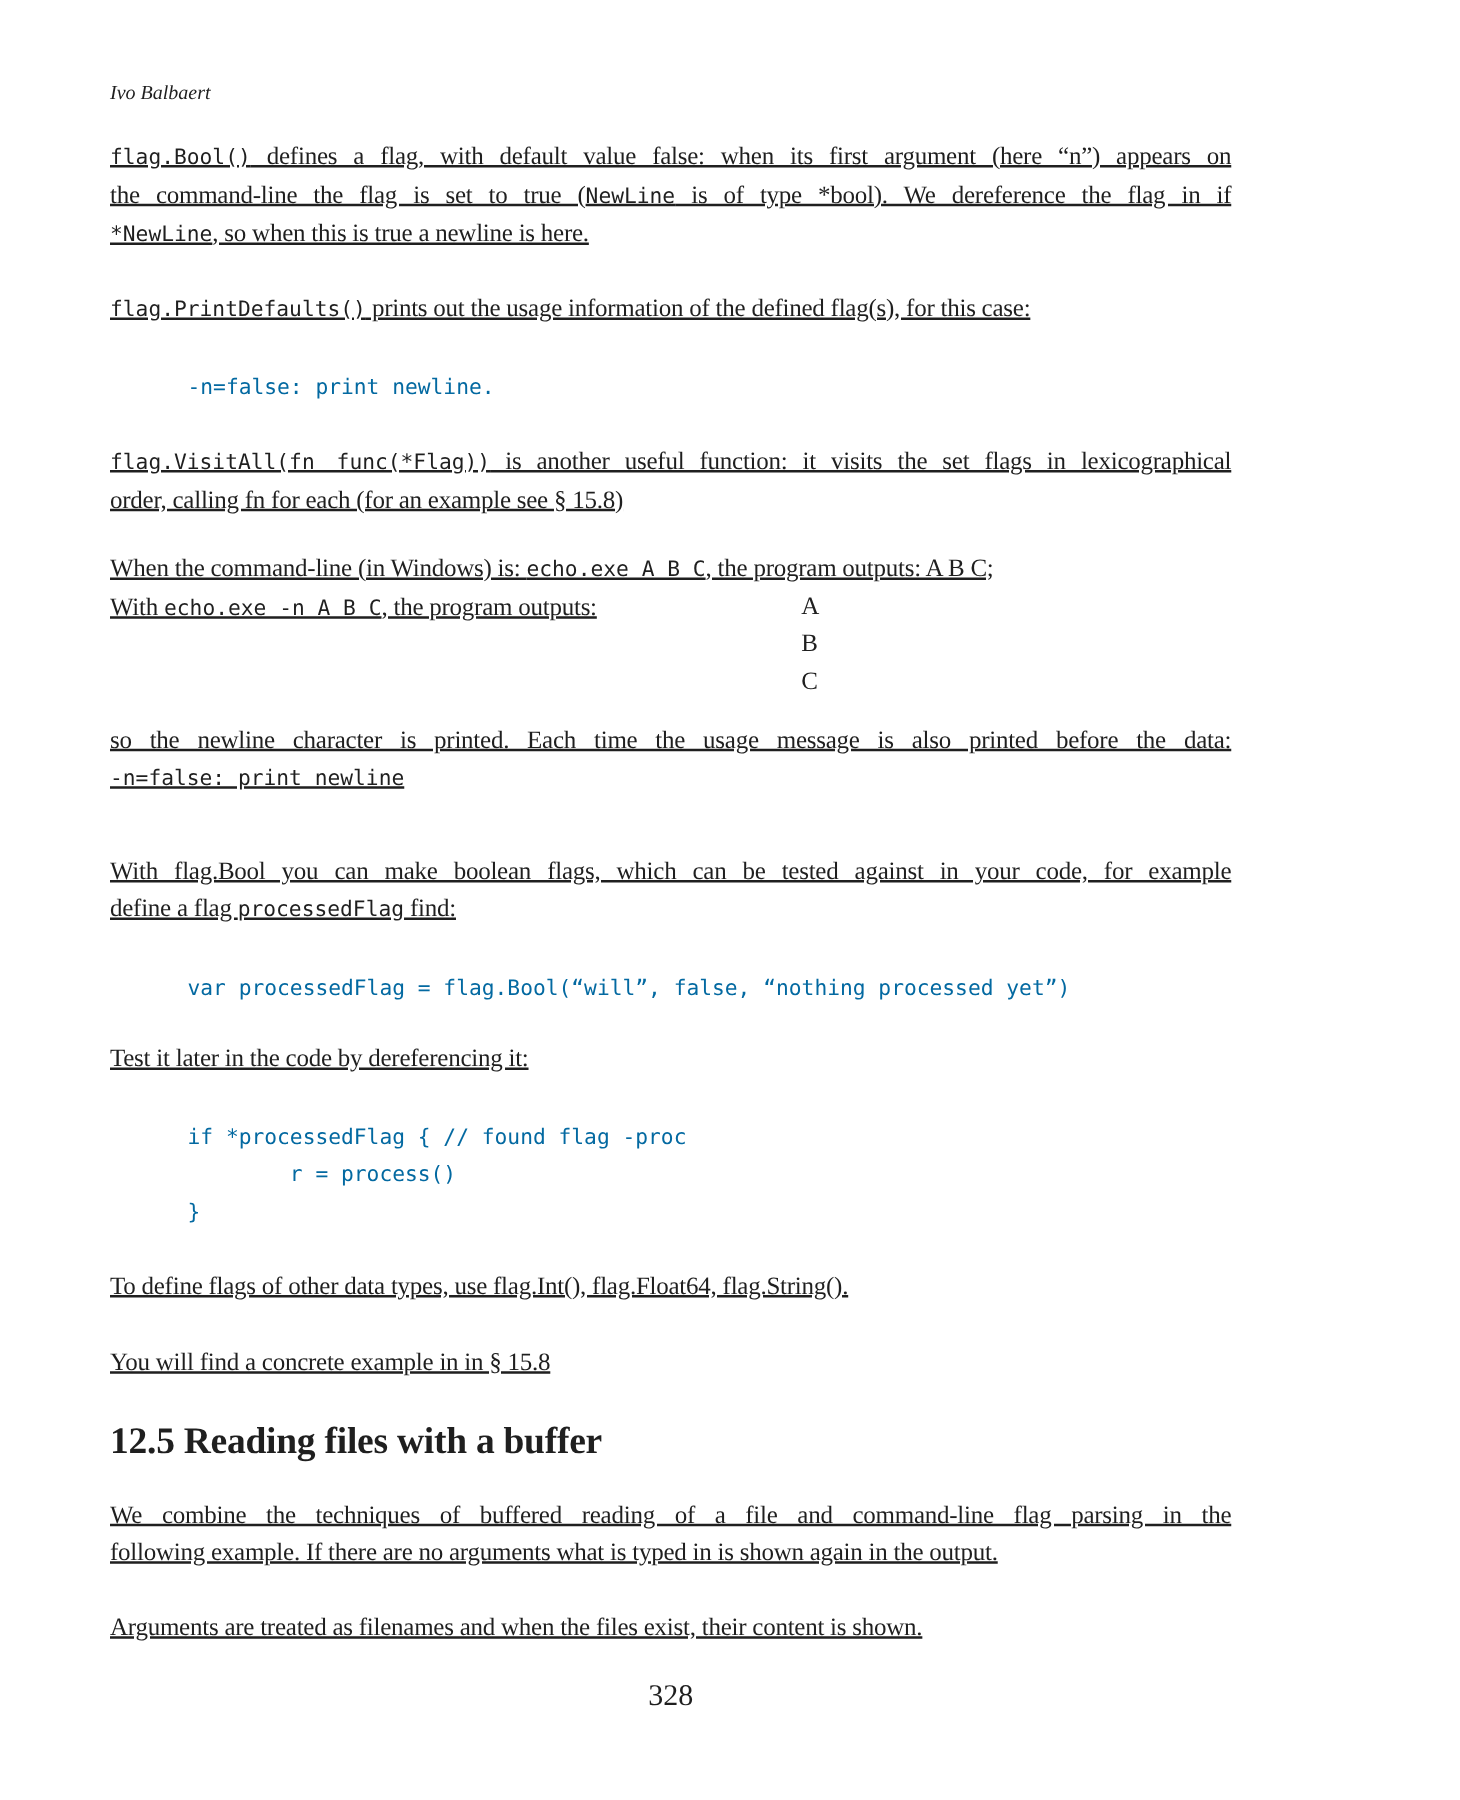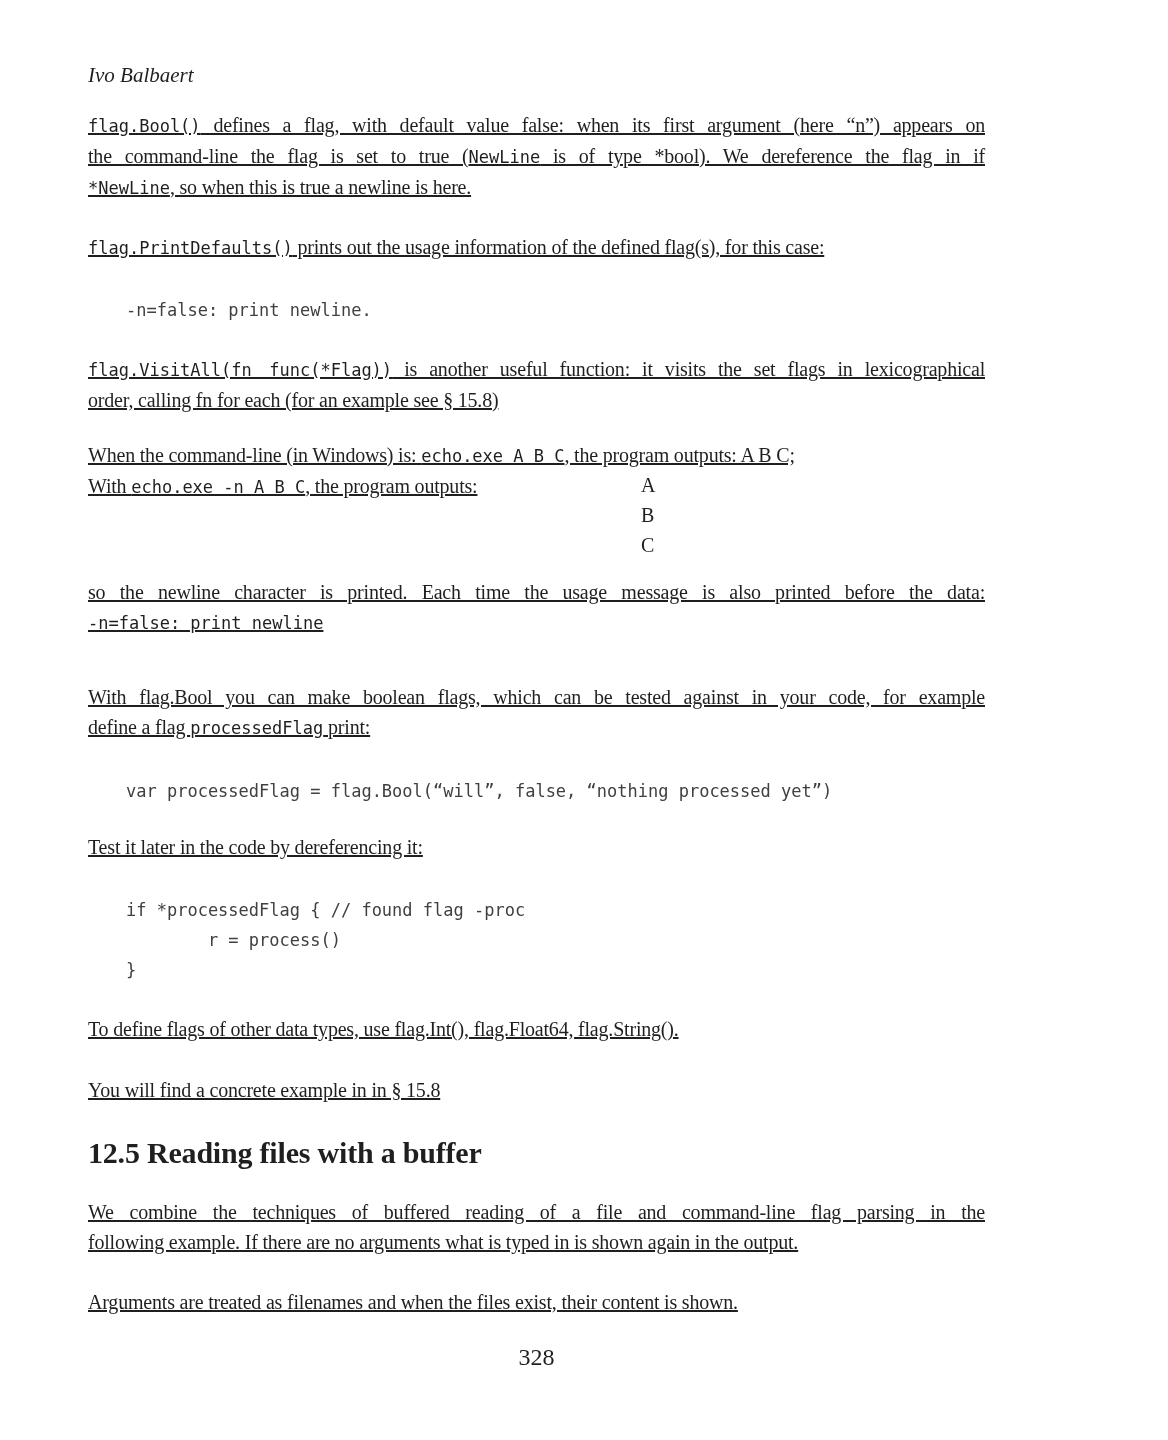--- a/index.html
+++ b/index.html
@@ -4,25 +4,25 @@
 <style>
   html,body{margin:0;padding:0;background:#ffffff;}
   .page{
     position:relative;width:1168px;height:1440px;background:#ffffff;
     font-family:"Liberation Serif",serif;color:#1f1f1f;overflow:hidden;
   }
   .block{position:absolute;left:88px;width:897px;}
   .line{font-size:20px;line-height:30px;min-height:30px;letter-spacing:-0.2px;text-decoration:underline;}
   .line.just{text-align:justify;text-align-last:justify;}
   .mono{font-family:"DejaVu Sans Mono","Liberation Mono",monospace;font-size:17px;letter-spacing:0;}
-  .author{font-style:italic;font-size:21px;line-height:30px;}
+  .author{font-style:italic;font-size:16px;line-height:30px;}
   pre.code{
-    position:absolute;margin:0;left:126px;
+    position:absolute;margin:0;left:150px;
     font-family:"DejaVu Sans Mono","Liberation Mono",monospace;
-    font-size:17px;line-height:30px;color:#404040;white-space:pre;
+    font-size:17px;line-height:30px;color:#0369a1;white-space:pre;
   }
   .heading{font-weight:bold;font-size:30px;line-height:36px;letter-spacing:-0.2px;}
   .abc{position:absolute;font-size:20px;line-height:30px;}
   .pagenum{text-align:center;font-size:24px;line-height:30px;}
 </style>
 </head>
 <body>
 
 <div class="page">
 
@@ -55,21 +55,21 @@
     <span class="abc" style="left:553px;top:90px">C</span>
   </div>
 
   <div class="block" style="top:577px">
       <div class="line just"><span>so the newline character is printed. Each time the usage message is also printed before the data:</span></div>
       <div class="line"><span class="mono">-n=false: print newline</span></div>
     </div>
 
   <div class="block" style="top:682px">
       <div class="line just"><span>With flag.Bool you can make boolean flags, which can be tested against in your code, for example</span></div>
-      <div class="line"><span>define a flag </span><span class="mono">processedFlag</span><span> print:</span></div>
+      <div class="line"><span>define a flag </span><span class="mono">processedFlag</span><span> find:</span></div>
     </div>
 
   <pre class="code" style="top:776px">var processedFlag = flag.Bool(“will”, false, “nothing processed yet”)</pre>
 
   <div class="block" style="top:832px">
       <div class="line"><span>Test it later in the code by dereferencing it:</span></div>
     </div>
 
   <pre class="code" style="top:895px">if *processedFlag { // found flag -proc
         r = process()

